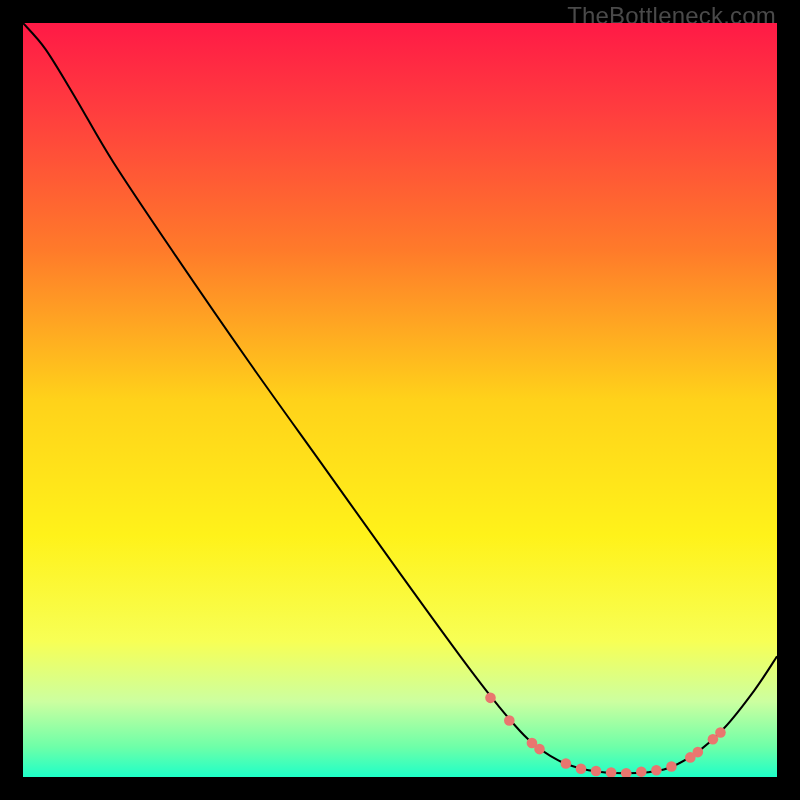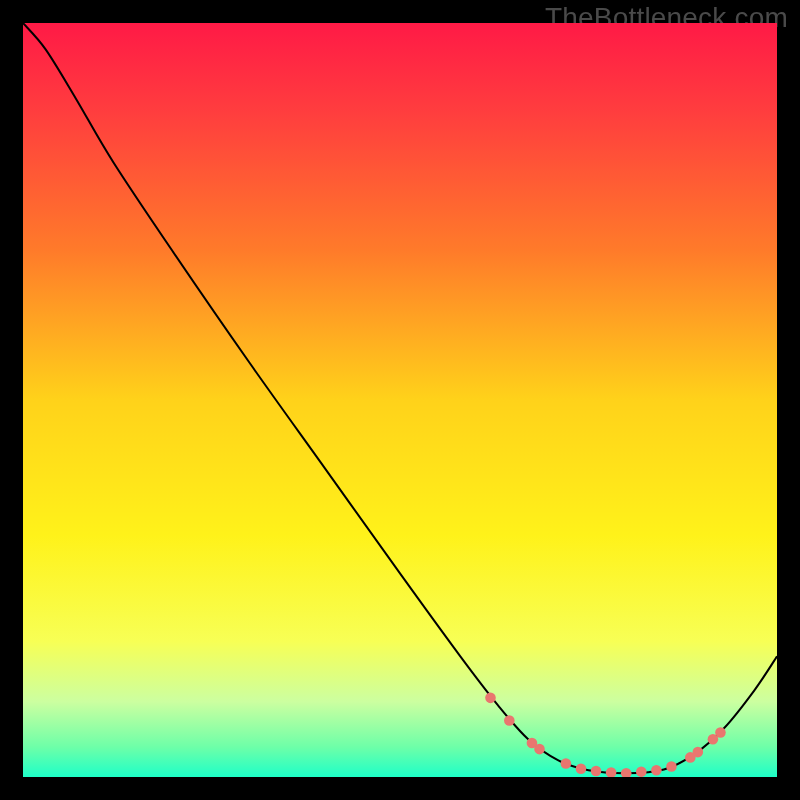--- a/index.html
+++ b/index.html
@@ -13,23 +13,23 @@
   }
   .frame {
     position: relative;
     width: 800px;
     height: 800px;
     background: #000;
   }
   .watermark {
     position: absolute;
     top: 2px;
-    right: 12px;
+    right: 24px;
     color: #4a4a4a;
-    font-size: 28px;
+    font-size: 24px;
     font-weight: 500;
     letter-spacing: 0.2px;
     user-select: none;
   }
   .plot {
     position: absolute;
     left: 23px;
     top: 23px;
     width: 754px;
     height: 754px;

